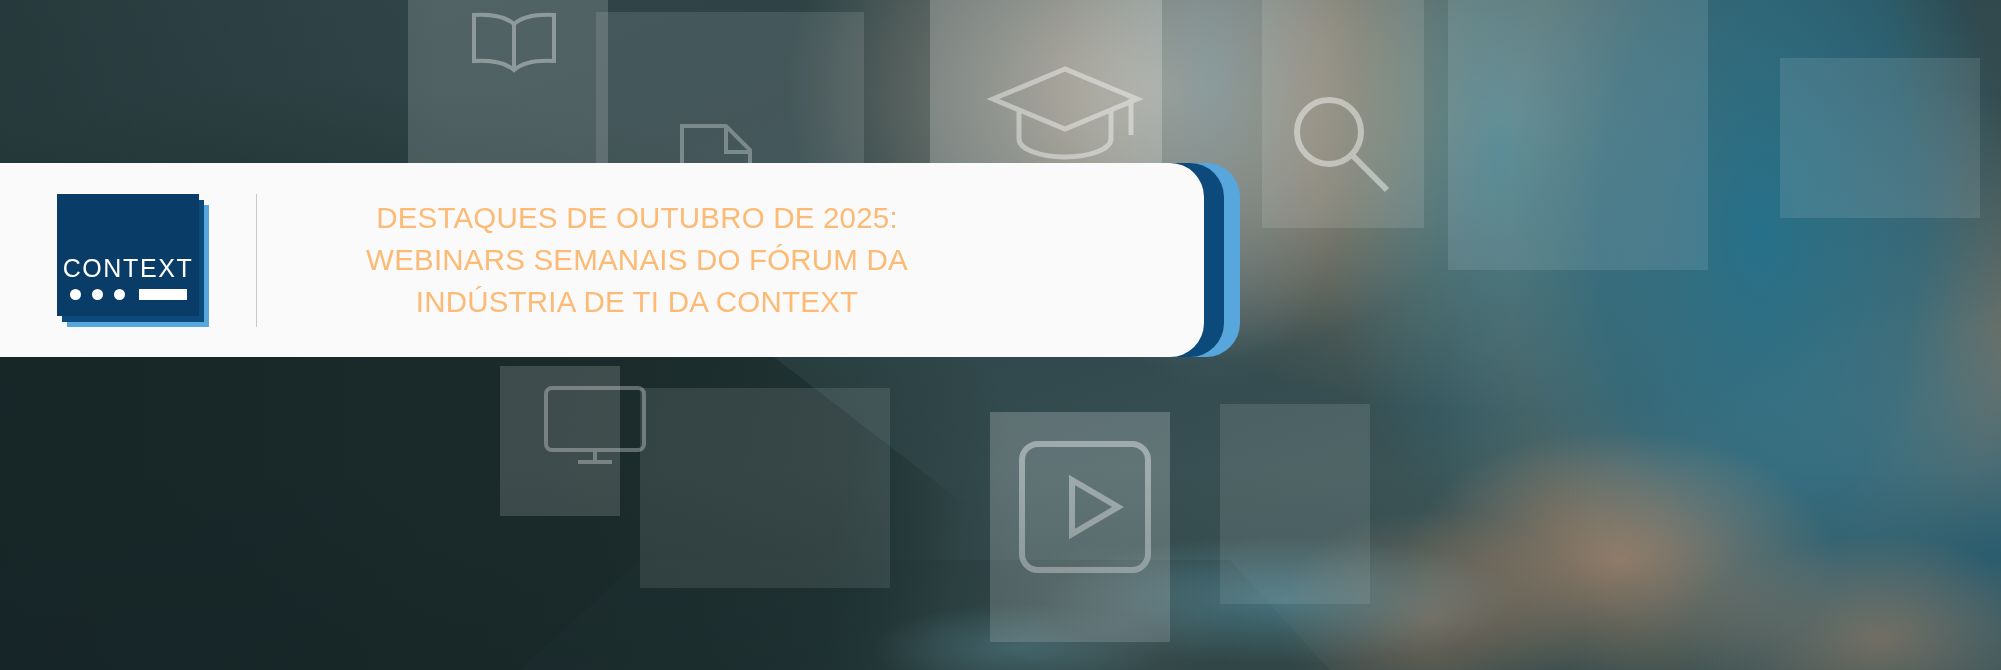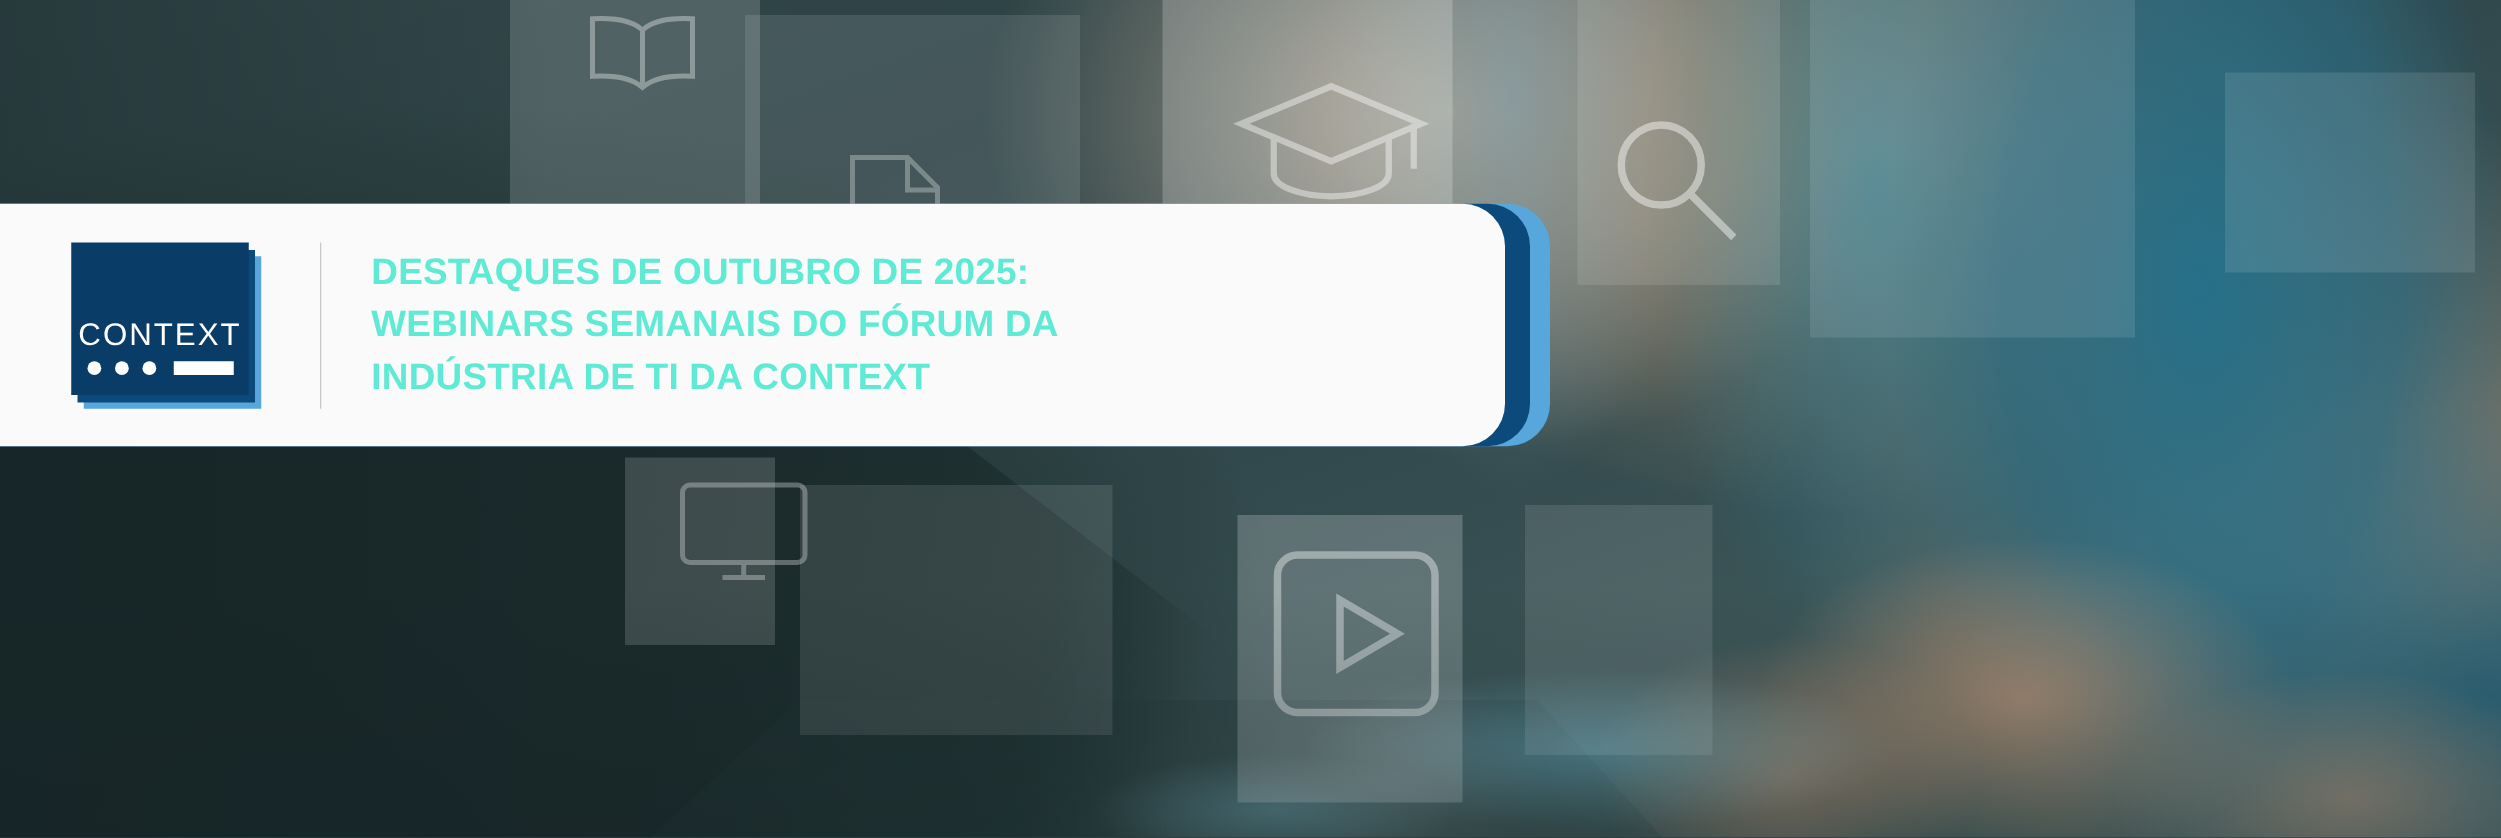--- a/index.html
+++ b/index.html
@@ -122,28 +122,29 @@
   .logo-marks { display:flex; align-items:center; gap:11px; margin-top:8px; }
   .logo-dot { width:11px; height:11px; border-radius:50%; background:#ffffff; }
   .logo-bar { width:48px; height:11px; background:#ffffff; margin-left:3px; }
 
   
   .divider { width:1px; height:133px; background:#c8c8c8; margin-left:47px; flex:0 0 auto; }
 
   
   .title {
     margin-left:40px;
-    color:#5eead4;
+    color:#fdba74;
     font-size:29.5px;
-    font-weight:bold;
+    font-weight:normal;
     line-height:1.42;
     letter-spacing:.2px;
     max-width:680px;
     text-transform:uppercase;
     font-family:"Liberation Sans", sans-serif;
+    text-align:center;
   }
 </style>
 </head>
 <body>
 
 <div id="banner">
 
   <div class="photo">
     <div class="photo bg-base"></div>
     <div class="photo bg-shirt"></div>

